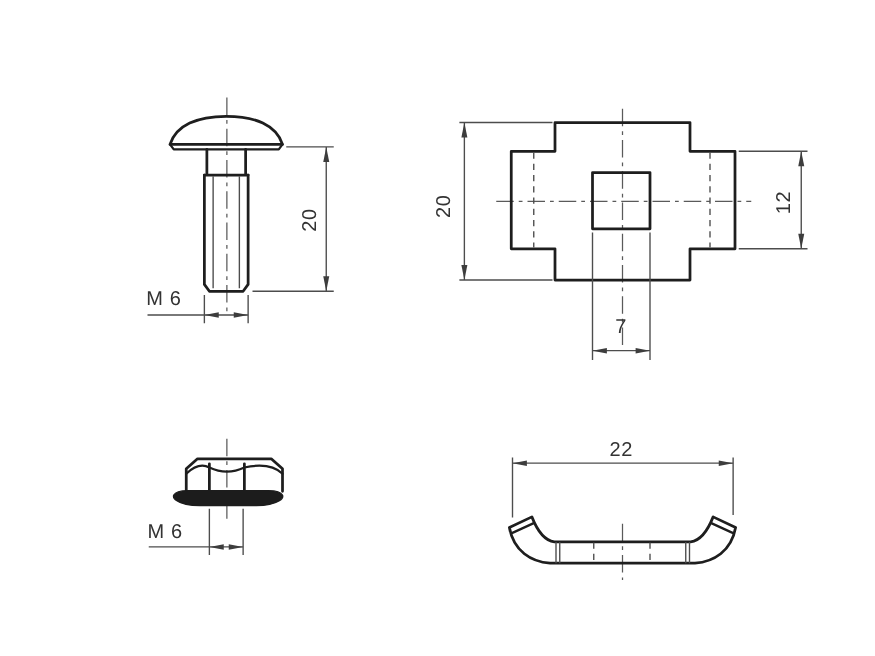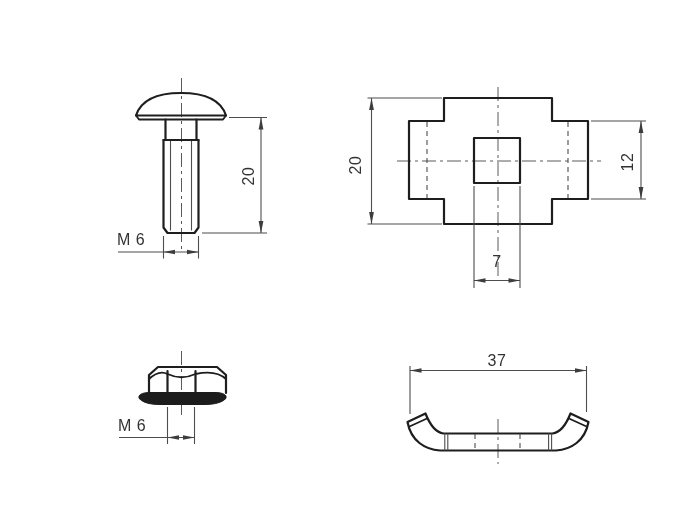--- a/index.html
+++ b/index.html
@@ -108,14 +108,14 @@
 
   <div class="lbl rot" style="left:229px;top:166px;">20</div>
   <div class="lbl" style="left:117px;top:232px;">M 6</div>
 
   <div class="lbl rot" style="left:336px;top:155px;">20</div>
   <div class="lbl rot" style="left:608px;top:152px;">12</div>
   <div class="lbl ctr" style="left:477px;top:252px;">7</div>
 
   <div class="lbl" style="left:118px;top:418px;">M 6</div>
 
-  <div class="lbl ctr" style="left:477px;top:351px;">37</div>
+  <div class="lbl ctr" style="left:477px;top:351px;">22</div>
 </div>
 
 </body></html>

